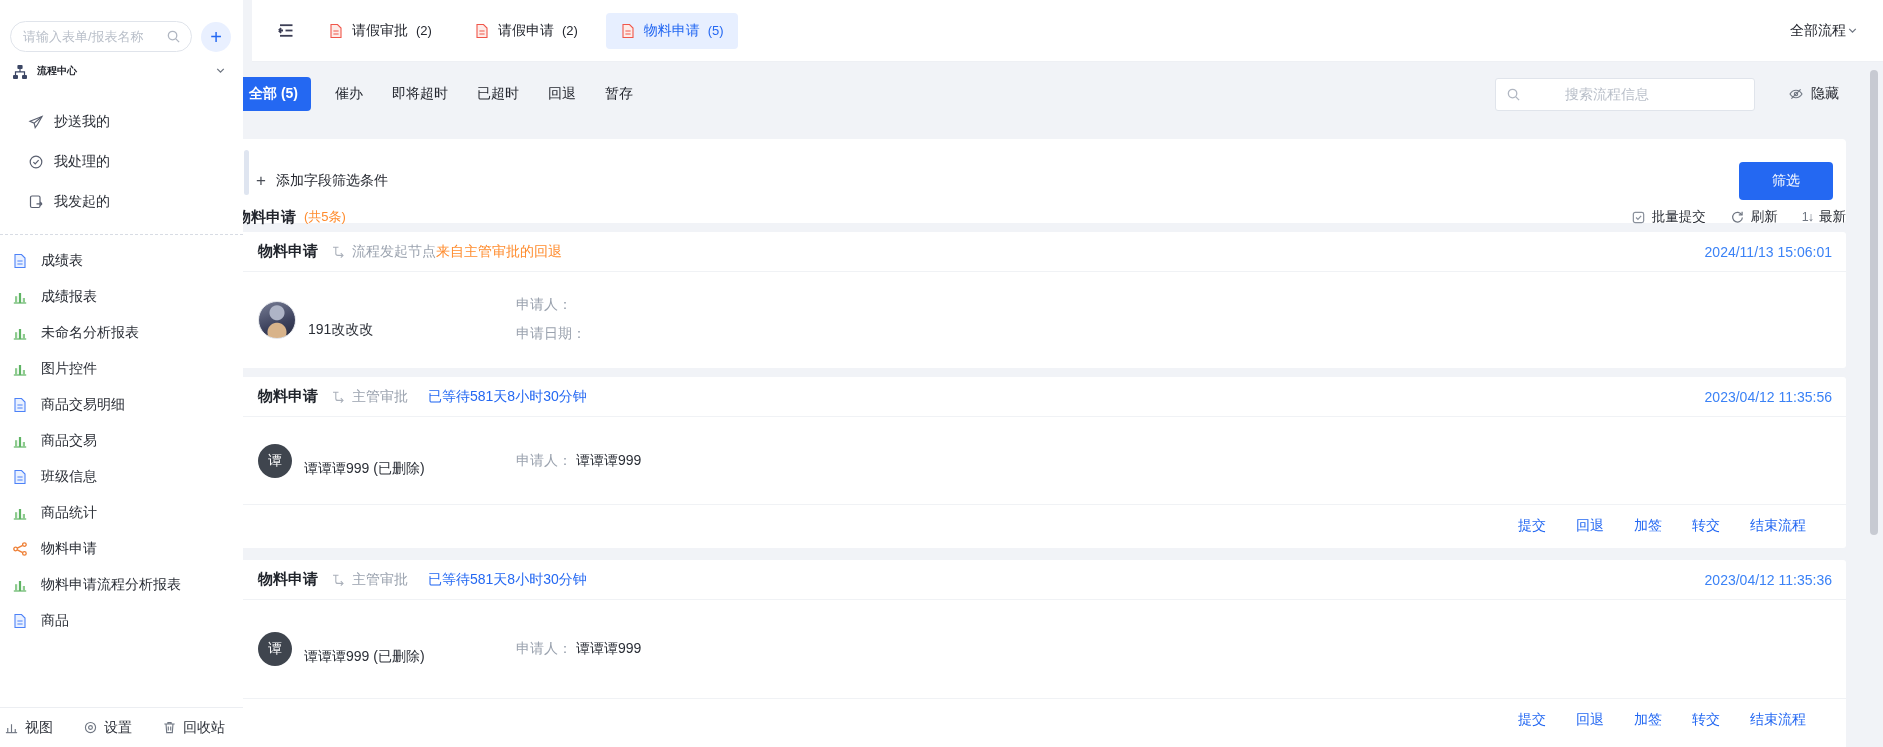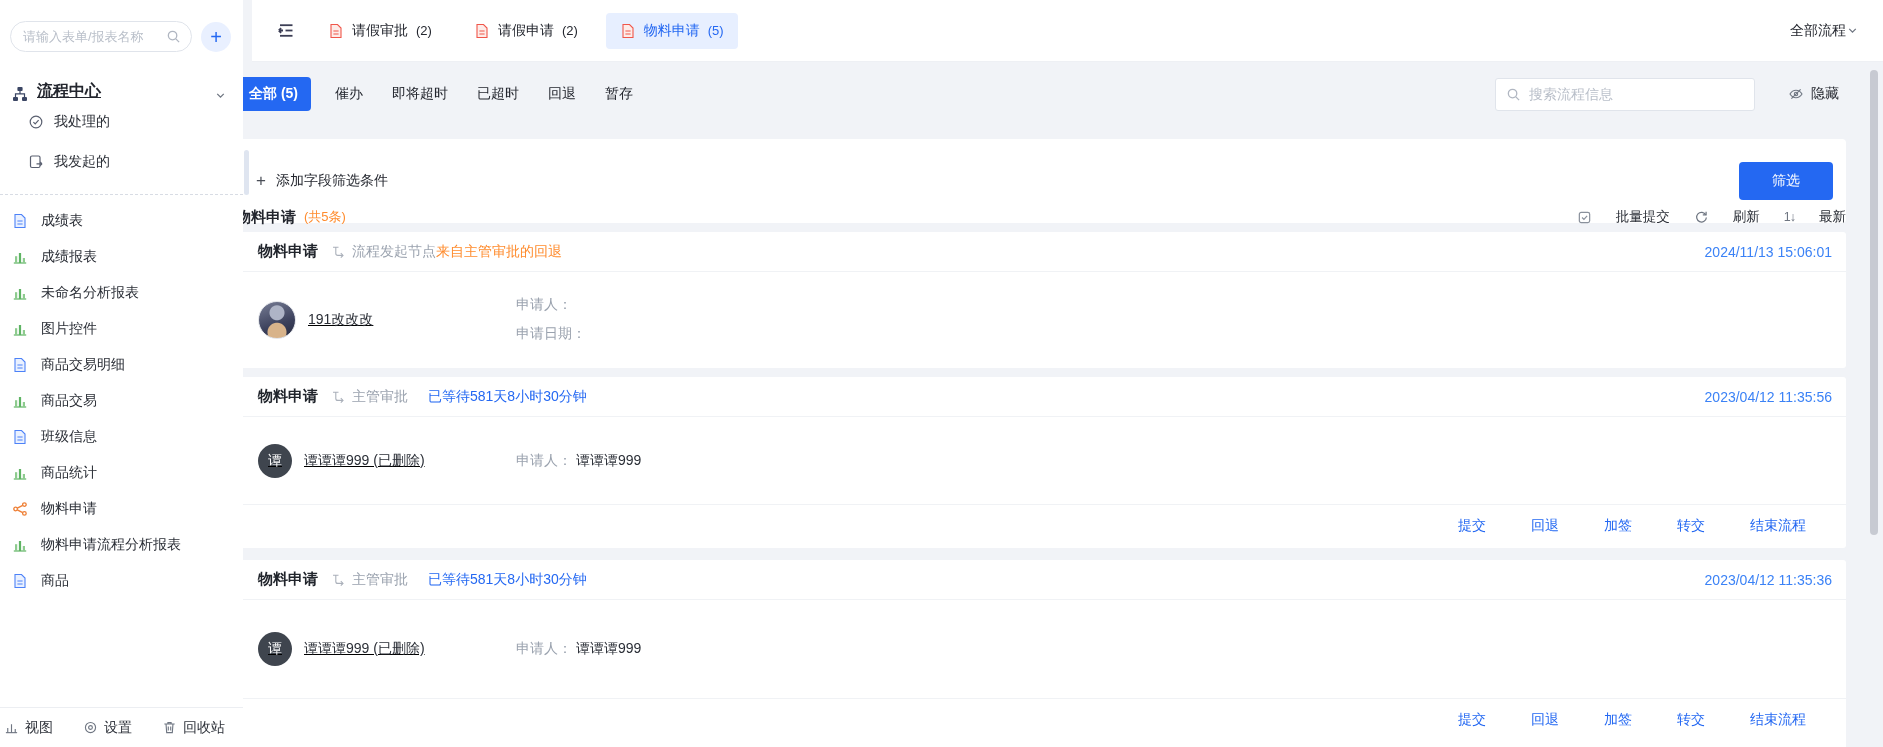--- a/index.html
+++ b/index.html
@@ -7,21 +7,21 @@
   body { position:relative; width:1883px; height:747px; overflow:hidden; }
   svg { display:block; flex:none; }
 
   
   .sidebar { position:absolute; left:0; top:0; width:243px; height:747px; background:#fff; display:flex; flex-direction:column; z-index:2; }
   .search-row { display:flex; align-items:center; gap:9px; padding:21px 12px 12px 10px; flex:none; }
   .search-box { flex:1; min-width:0; height:31px; border:1px solid #e0e4eb; border-radius:16px; display:flex; align-items:center; padding:0 10px 0 12px; background:#fff; }
   .search-box input { border:none; outline:none; flex:1; min-width:0; font-size:13px; color:#333; background:transparent; }
   .search-box input::placeholder { color:#b9bfc9; }
   .plus-btn { width:30px; height:30px; border-radius:50%; background:#e9f0ff; color:#2468f2; font-size:20px; line-height:1; display:flex; align-items:center; justify-content:center; cursor:pointer; }
-  .section-header { display:flex; align-items:flex-end; gap:9px; height:38px; padding:0 16px 0 12px; font-size:16px; font-weight:bold; color:#23262e; flex:none;text-decoration:underline; }
+  .section-header { display:flex; align-items:flex-start; gap:9px; height:38px; padding:0 16px 0 12px; font-size:10px; font-weight:bold; color:#23262e; flex:none; }
   .section-header .chev { margin-left:auto; }
   .menu-item { display:flex; align-items:center; gap:10px; height:40px; padding:0 14px 0 28px; font-size:14px; color:#2a2e36; cursor:pointer; flex:none; }
   .menu-item.active { background:#e9f1ff; color:#2468f2; }
   .badge { margin-left:auto; background:#f54a45; color:#fff; border-radius:9px; min-width:18px; height:18px; font-size:11px; display:flex; align-items:center; justify-content:center; padding:0 5px; }
   .dashed-divider { border-top:1px dashed #d8dce4; margin:12px 0 2px 0; flex:none; }
   .forms-list { flex:1; overflow:hidden; padding-top:6px; }
   .form-item { display:flex; align-items:center; gap:13px; height:36px; padding:0 12px; font-size:14px; color:#2a2e36; cursor:pointer; }
   .sidebar-footer { flex:none; height:40px; border-top:1px solid #eceef2; display:flex; gap:30px; padding-left:4px; background:#fff; }
   .footer-item { display:flex; align-items:center; gap:6px; font-size:14px; color:#30343c; cursor:pointer; }
   .side-thumb { position:absolute; left:244px; top:150px; width:5px; height:45px; background:#dfe5f0; border-radius:3px; z-index:3; }
@@ -33,66 +33,66 @@
   .tab.active { background:#e7efff; color:#2468f2; }
   .tab .count { font-size:13px; }
   .scope { margin-left:auto; display:flex; align-items:center; font-size:14px; color:#23262e; cursor:pointer; }
 
   
   .content { position:absolute; left:236px; top:62px; width:1631px; height:685px; overflow:hidden; }
   .pill-row { position:absolute; left:0; top:14px; width:1610px; height:36px; display:flex; align-items:center; }
   .pill { font-size:14px; color:#23262e; margin-right:29px; cursor:pointer; white-space:nowrap; }
   .pill.active { background:#2468f2; color:#fff; border-radius:4px; padding:8px 13px; font-weight:bold; margin-right:24px; }
   .flt-search { margin-left:auto; width:260px; height:33px; background:#fff; border:1px solid #e0e4eb; border-radius:3px; display:flex; align-items:center; gap:8px; padding:0 10px; }
-  .flt-search input { border:none; outline:none; flex:1; min-width:0; font-size:14px; color:#333; background:transparent; }
+  .flt-search input { border:none; outline:none; flex:1; min-width:0; font-size:14px; color:#333; background:transparent;margin-left:36px; }
   .flt-search input::placeholder { color:#b9bfc9; }
   .hide-toggle { display:flex; align-items:center; gap:7px; margin-left:33px; margin-right:7px; font-size:14px; color:#23262e; cursor:pointer; }
 
   .filter-panel { position:absolute; left:0; top:77px; width:1610px; height:84px; background:#fff; border-radius:4px; display:flex; align-items:center; padding:0 13px 0 20px; }
   .add-cond { display:flex; align-items:center; gap:10px; font-size:14px; color:#23262e; cursor:pointer; }
   .add-cond .plus-glyph { font-size:17px; color:#4a4e57; }
   .filter-btn { margin-left:auto; width:94px; height:38px; background:#2468f2; color:#fff; font-size:14px; border:none; border-radius:4px; cursor:pointer; }
 
   .list-header { position:absolute; left:0; top:138px; width:1610px; height:34px; display:flex; align-items:center; }
   .lh-title { font-size:15px; font-weight:bold; color:#23262e; }
   .lh-count { font-size:13px; color:#ff8c2e; margin-left:8px; }
   .lh-tools { margin-left:auto; display:flex; align-items:center; gap:24px; }
-  .tool { display:flex; align-items:center; gap:24px; font-size:13.5px; color:#2a2e36; cursor:pointer; }
+  .tool { display:flex; align-items:center; gap:6px; font-size:13.5px; color:#2a2e36; cursor:pointer; }
   .sort-glyph { font-size:12.5px; color:#6f7682; letter-spacing:-1px; }
 
   .card { position:absolute; left:0; width:1610px; background:#fff; border-radius:3px; overflow:hidden; }
   .card1 { top:170px; height:136px; }
   .card2 { top:315px; height:171px; }
   .card3 { top:498px; height:190px; }
   .card-title-row { height:40px; display:flex; align-items:center; padding:0 14px 0 22px; border-bottom:1px solid #f0f2f5; }
   .ct-name { font-size:15px; font-weight:bold; color:#21252c; margin-right:14px; }
   .node-icon { margin-right:6px; }
   .ct-node { font-size:14px; color:#9aa2ae; }
   .ct-orange { font-size:14px; color:#ff8c2e; }
   .ct-wait { font-size:14px; color:#2468f2; margin-left:20px; }
   .ct-date { margin-left:auto; font-size:14px; color:#3b82f6; }
   .card-body { display:flex; align-items:center; padding:0 22px; }
   .card1 .card-body { height:95px; }
   .card2 .card-body { height:87px; }
   .card3 .card-body { height:98px; }
-  .user-cell { width:258px; display:flex; align-items:center;text-decoration:underline; }
+  .user-cell { width:258px; display:flex; align-items:flex-end; }
   .avatar { border-radius:50%; flex:none; }
   .avatar-photo { width:38px; height:38px;
     background:
       radial-gradient(circle at 50% 84%, #d8b38a 0 9px, transparent 10px),
       radial-gradient(circle at 50% 30%, #aeb4c6 0 7px, transparent 8px),
       linear-gradient(160deg,#777d95 0%,#3c415c 60%,#262a3e 100%);
     border:1px solid #e3e5ea; }
   .avatar-letter { width:34px; height:34px; background:#3f454e; color:#fff; display:flex; align-items:center; justify-content:center; font-size:14px; }
   .user-name { font-size:14px; color:#2a2e36; margin-left:12px; white-space:nowrap; }
   .fields-col { display:flex; flex-direction:column; gap:11px; }
   .field { font-size:14px; }
   .field .f-label { color:#9aa2ae; }
   .field .f-value { color:#2a2e36; }
-  .card-actions { height:43px; border-top:1px solid #f0f2f5; display:flex; align-items:center; justify-content:flex-end; gap:45px; padding-right:40px; }
+  .card-actions { height:43px; border-top:1px solid #f0f2f5; display:flex; align-items:center; justify-content:flex-end; gap:30px; padding-right:40px; }
   .action-link { font-size:14px; color:#2468f2; cursor:pointer; white-space:nowrap; }
 
   .vscroll-thumb { position:absolute; left:1870px; top:70px; width:8px; height:465px; background:#c7cad2; border-radius:4px; z-index:5; }
 </style>
 </head>
 <body>
 
 <aside class="sidebar">
   <div class="search-row">
     <div class="search-box">
@@ -117,20 +117,29 @@
         </svg>
     </span>
     <span>流程中心</span>
     <span class="chev">
       <svg width="13" height="13" viewBox="0 0 16 16">
           <path d="M4 6l4 4 4-4" fill="none" stroke="#6f7682" stroke-width="1.6"></path>
         </svg>
     </span>
   </div>
 
+  <div class="menu-item">
+    <span>
+      <svg width="16" height="16" viewBox="0 0 16 16" fill="none" stroke="#5a6070" stroke-width="1.2">
+          <path d="M14 2.5 2 7.2l4.2 1.9 1 4.4 2.3-3L14 2.5z"></path>
+          <path d="M6.2 9.1 14 2.5"></path>
+        </svg>
+    </span>
+    <span>抄送我的</span>
+  </div>
   <div class="menu-item">
     <span>
       <svg width="16" height="16" viewBox="0 0 16 16" fill="none" stroke="#5a6070" stroke-width="1.2">
           <circle cx="8" cy="8" r="5.8"></circle>
           <path d="M5.4 8.1l1.8 1.8 3.4-3.8"></path>
         </svg>
     </span>
     <span>我处理的</span>
   </div>
   <div class="menu-item">

